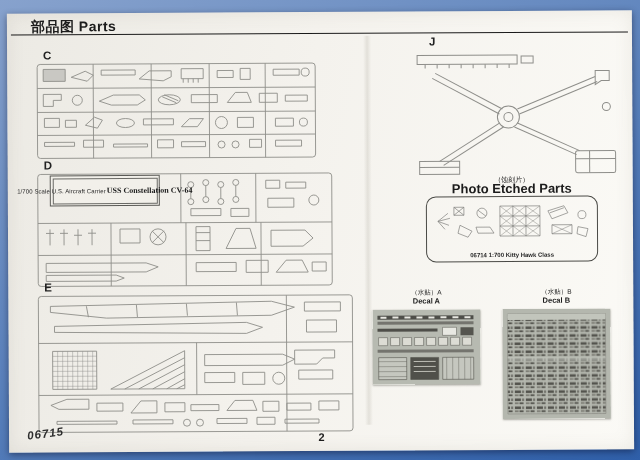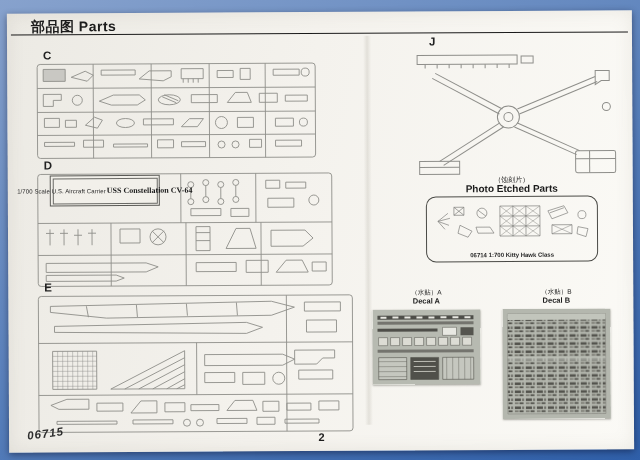--- a/index.html
+++ b/index.html
@@ -26,21 +26,21 @@
 
   .nameplate { position:absolute; left:14px; top:16px; width:110px; height:31px;
                border:1px solid #5a5a56; padding:1.5px; background:#f2f0ea; }
   .nameplate-inner { width:100%; height:100%; border:0.8px solid #6a6a66;
                      display:flex; flex-direction:row; align-items:center; justify-content:center; gap:1px; }
   .np-line1 { font-size:6px; letter-spacing:.1px; color:#2a2a2a; white-space:nowrap; }
   .np-line2 { font-family:"Liberation Serif", serif; font-size:8px; font-weight:bold; white-space:nowrap; }
 
   .pe-section { position:absolute; left:418px; top:164px; width:172px; text-align:center; }
   .pe-label-cn { font-size:7px; line-height:9px; }
-  .pe-label-en { font-size:10px; font-weight:bold; line-height:10px; }
+  .pe-label-en { font-size:13px; font-weight:bold; line-height:10px; }
   .pe-box { position:relative; margin-top:2px; width:172px; height:66px;
             border:1.2px solid #4a4a46; border-radius:10px; }
   .pe-caption { position:absolute; left:0; right:0; bottom:3px; font-size:6px; font-weight:bold; color:#2a2a2a; }
 
   .decal-section { position:absolute; width:112px; text-align:center; }
   .decal-label-cn { font-size:6.5px; line-height:9px; }
   .decal-label-en { font-size:7.5px; font-weight:bold; line-height:10px; }
   .decal-sheet { margin-top:3px; box-shadow:0 1px 2px rgba(60,60,50,.4); }
 
   .item-number { position:absolute; left:18px; top:414px; font-size:11.5px; font-weight:bold;

